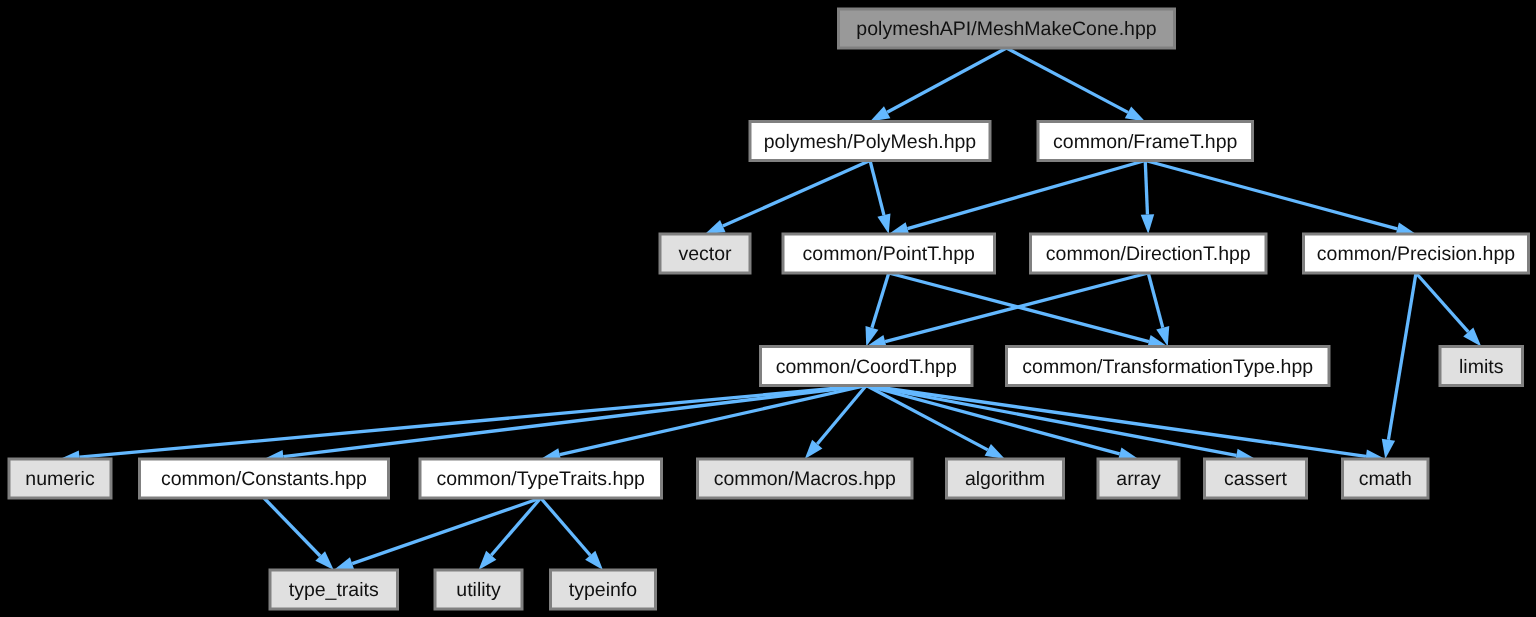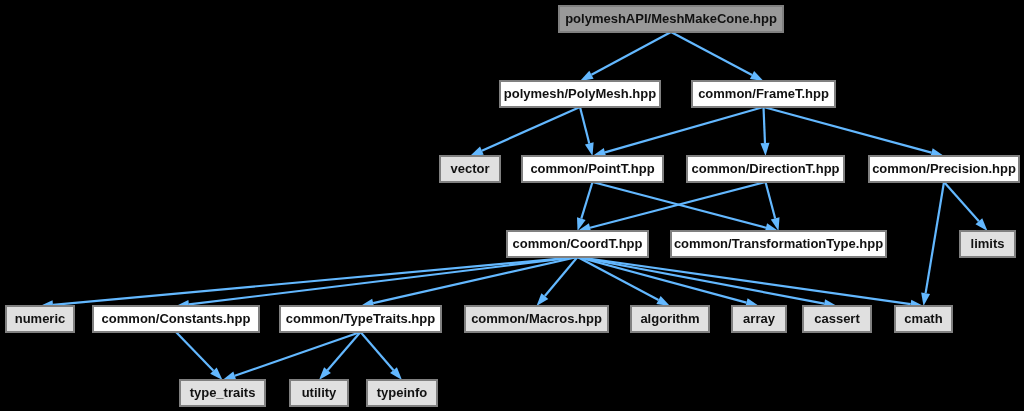--- a/index.html
+++ b/index.html
@@ -7,21 +7,20 @@
     padding: 0;
     background: #000000;
   }
   #graph-root {
     position: relative;
     width: 1024px;
     height: 411px;
     background: #000000;
     overflow: hidden;
     font-family: "Liberation Sans", sans-serif;
-    font-weight: bold;
   }
   svg#graph-svg {
     position: absolute;
     left: 0;
     top: 0;
     width: 1024px;
     height: 411px;
     display: block;
   }
   .node-rect-internal {

